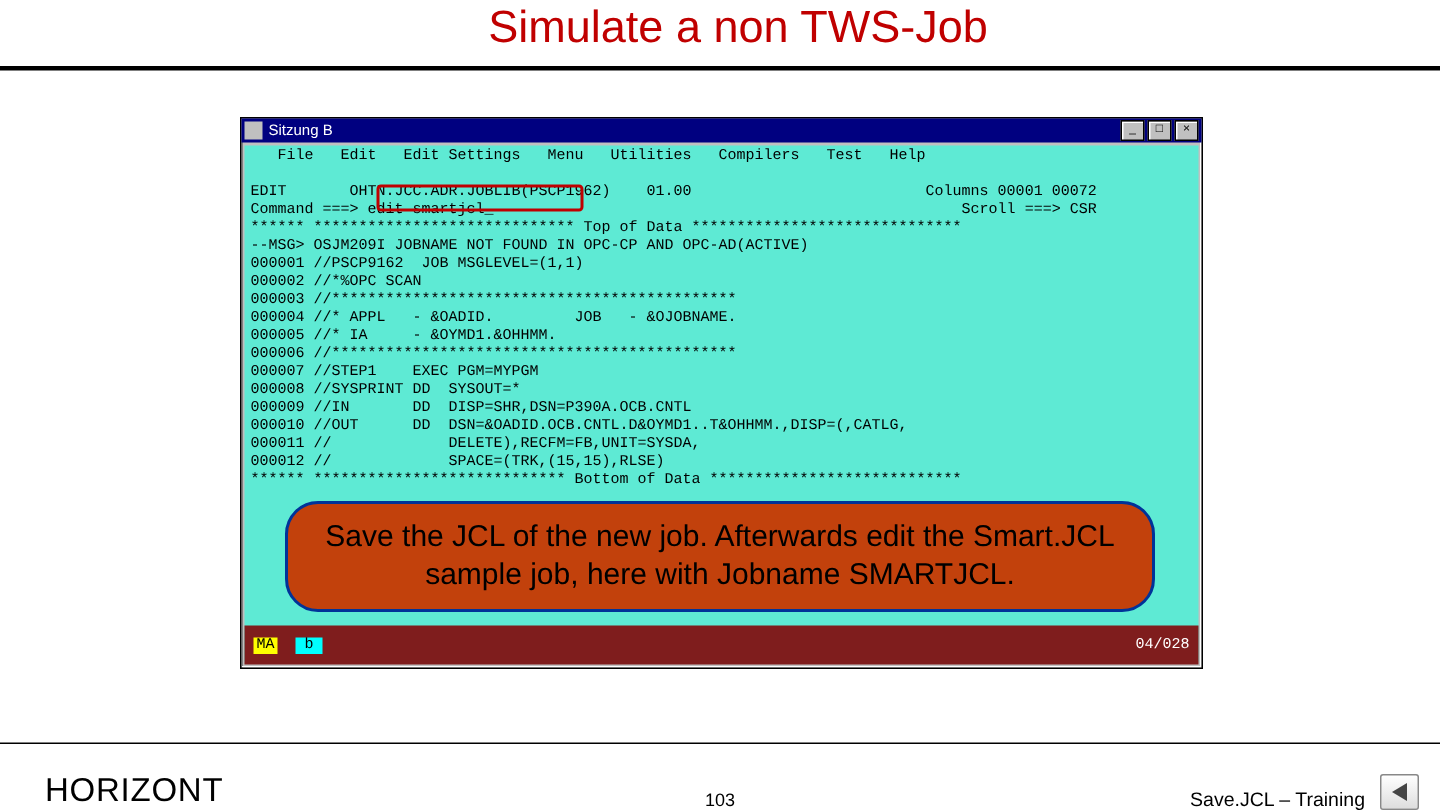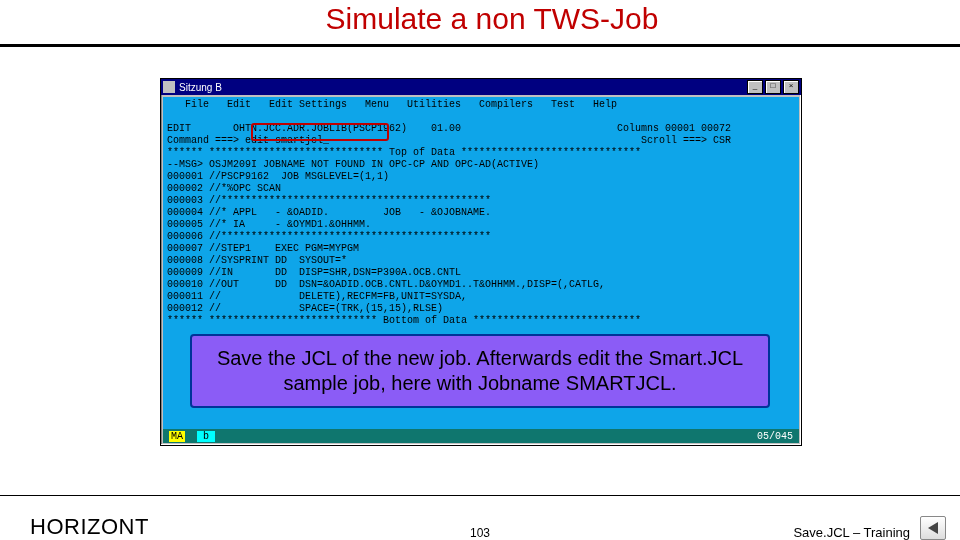--- a/index.html
+++ b/index.html
@@ -50,21 +50,21 @@
     background: #000080;
     display: flex;
     align-items: center;
     padding: 0 2px;
   }
   .titlebar .sysicon { width:12px; height:12px; background:#c0c0c0; margin-right:4px; }
   .titlebar .caption { flex:1; color:#fff; font-size:10px; font-family: "MS Sans Serif", Arial; }
   .titlebar .wbtn { width:14px; height:12px; background:#c0c0c0; margin-left:2px; border:1px solid #000; box-shadow: inset 1px 1px 0 #fff; font-size:8px; line-height:10px; text-align:center;}
   .terminner {
     margin:2px;
-    background: #0ea5e9;
+    background: #5eead4;
     height: 344px;
     position: relative;
     overflow: hidden;
   }
   .term-text {
     position:absolute;
     left:4px;
     top:2px;
     right:4px;
     font-family: "Courier New", monospace;
@@ -79,22 +79,22 @@
     top: 26px;
     width: 134px;
     height: 14px;
     border: 2px solid #c00000;
     border-radius: 3px;
     pointer-events:none;
   }
   .statusbar {
     position:absolute;
     left:2px; right:2px; bottom:2px;
-    height:14px;
-    background:#0f766e;
+    height:26px;
+    background:#7f1d1d;
     display:flex;
     align-items:center;
     justify-content:space-between;
     color:#fff;
     font-family:"Courier New", monospace;
     font-size:10px;
     padding:0 6px;
   }
   .statusbar .sb-left span:first-child { background:#ffff00; color:#000; padding:0 2px; margin-right:6px;}
   .statusbar .sb-left span:nth-child(2){ background:#00ffff; color:#000; padding:0 6px;}
@@ -106,23 +106,23 @@
     top: 110px;
     width: 0; height: 0;
   }
 
   
   .callout {
     position:absolute;
     left: 190px;
     top: 334px;
     width: 580px;
-    background: #8b5cf6;
+    background: #c2410c;
     border: 2px solid #003399;
-    border-radius: 4px;
+    border-radius: 22px;
     padding: 10px 18px;
     font-size: 20px;
     text-align: center;
     line-height: 1.25;
     box-sizing: border-box;
   }
 
   
   .footer {
     position:absolute;
@@ -212,21 +212,21 @@
       <svg class="pointer" style="position:absolute; left:95px; top:28px;" width="200" height="240">
         <polygon points="40,0 0,230 150,230" fill="#ffffcc" stroke="#003399" stroke-width="2"></polygon>
       </svg>
     </div>
 
     <div class="statusbar">
       <span class="sb-left">
         <span>MA</span>
         <span>b</span>
       </span>
-      <span>05/045</span>
+      <span>04/028</span>
     </div>
   </div>
 
   <div class="callout">Save the JCL of the new job. Afterwards edit the Smart.JCL sample job, here with Jobname SMARTJCL.</div>
 
   <div class="footer">
     <div class="brand">HORIZONT</div>
     <div class="pagenum">103</div>
     <div class="course">Save.JCL – Training</div>
     <div class="nav-icon"></div>

